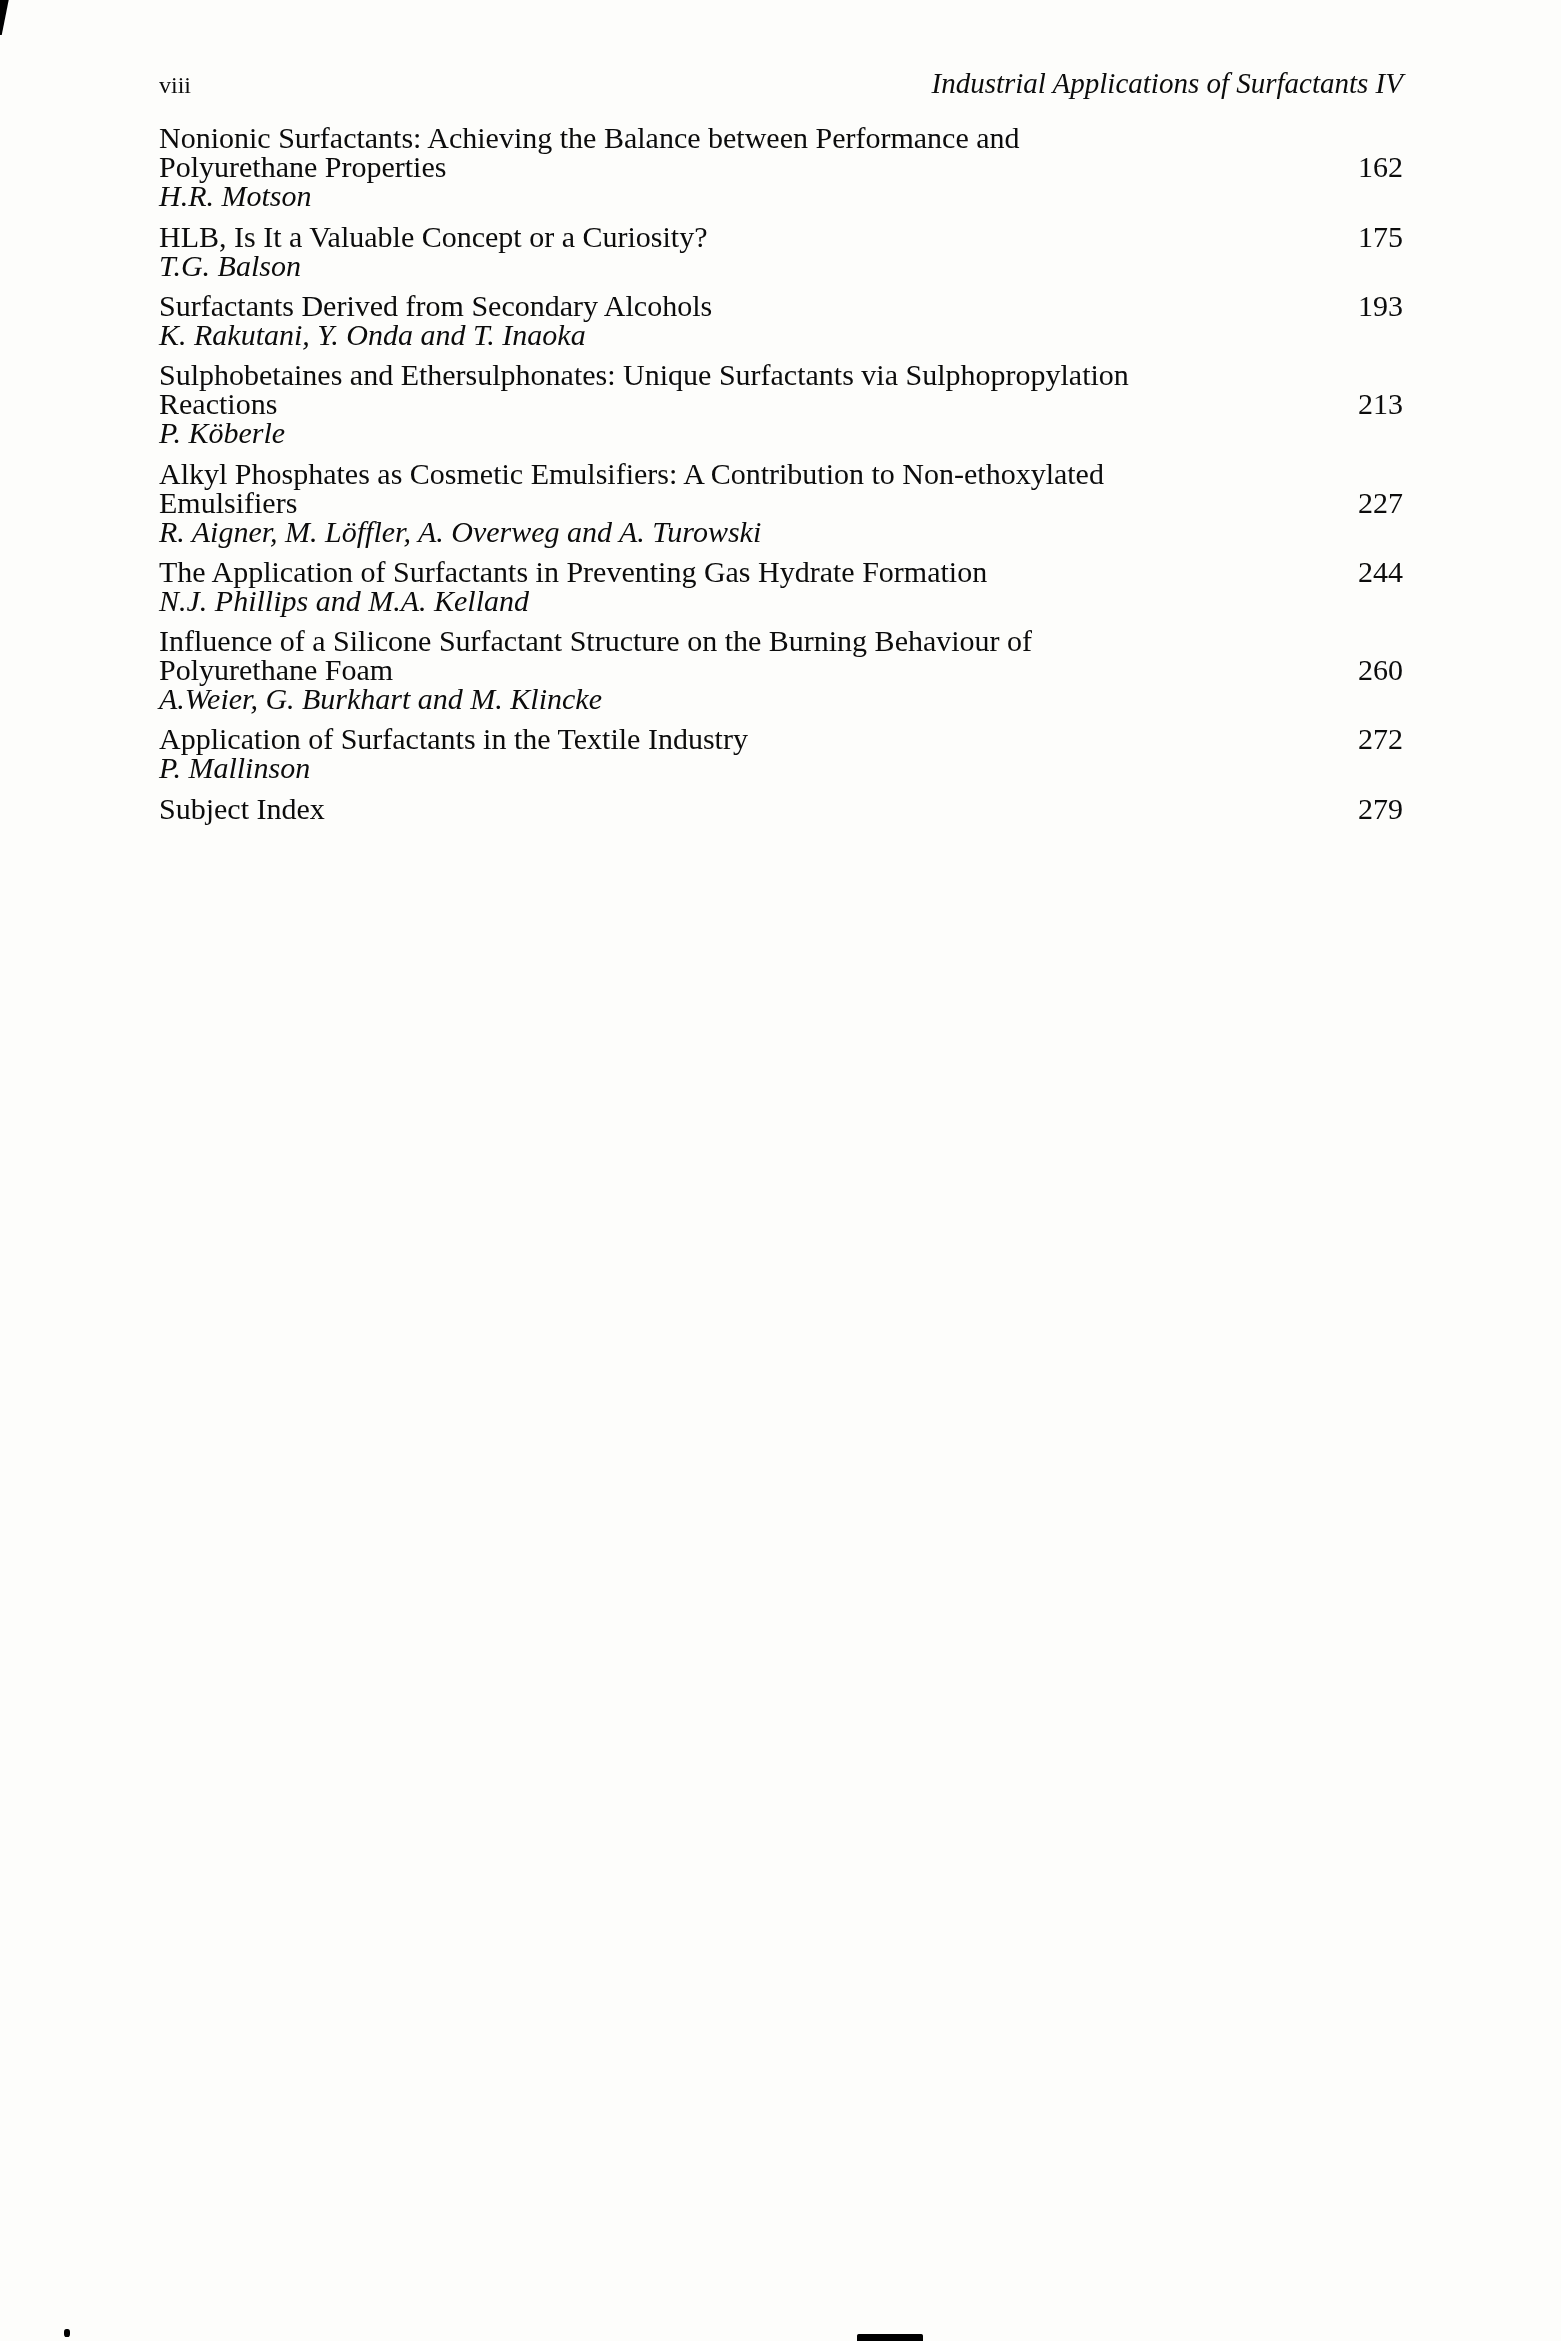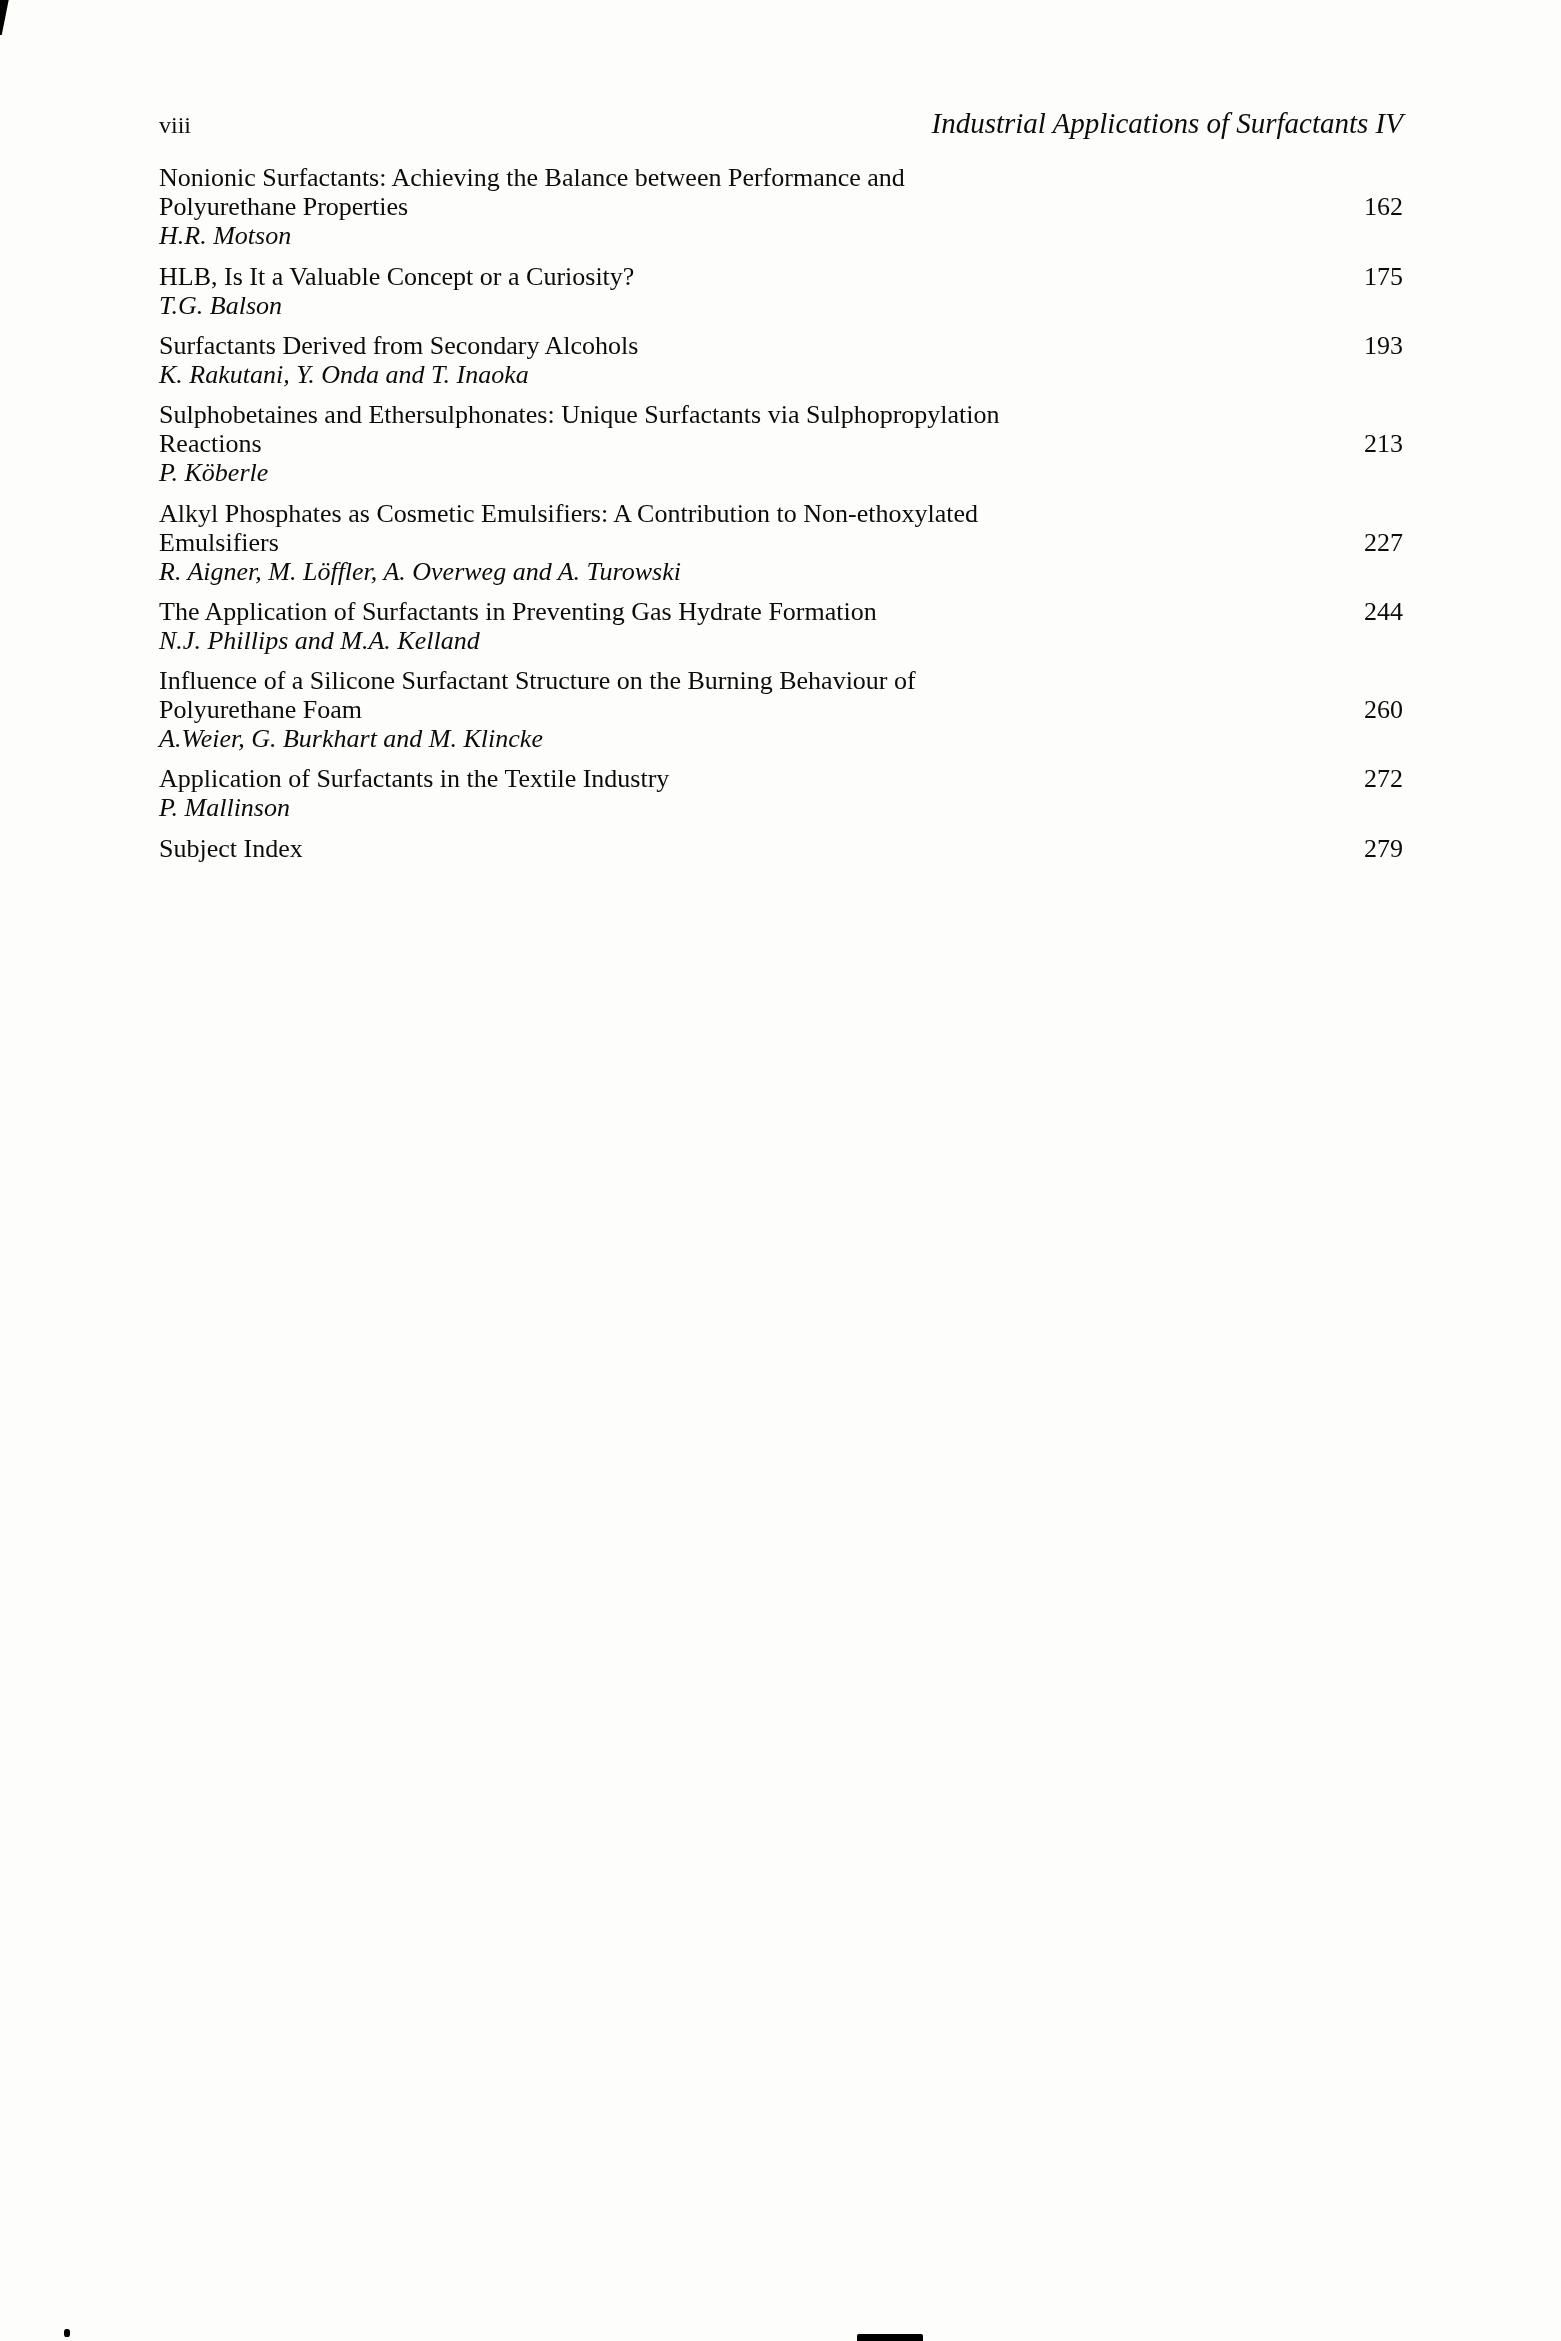--- a/index.html
+++ b/index.html
@@ -7,34 +7,34 @@
   body {
     background: #fdfdfb;
     font-family: "Liberation Serif", serif;
     color: #0c0c0c;
     position: relative;
     overflow: hidden;
   }
   .page {
     position: absolute;
     inset: 0;
-    padding: 109px 158px 0 159px;
+    padding: 69px 158px 0 159px;
   }
   .header {
     display: flex;
     justify-content: space-between;
     align-items: baseline;
     margin-bottom: 23.4px;
     line-height: 29px;
   }
   .folio { font-size: 24px; }
   .running { font-style: italic; font-size: 29px; }
   .toc { }
   .entry {
-    font-size: 26px;
+    font-size: 30px;
     line-height: 29px;
     margin-bottom: 11.3px;
   }
   .row { display: flex; }
   .title-text { white-space: pre-wrap; }
   .page-num {
     margin-left: auto;
     padding-left: 21px;
     white-space: nowrap;
   }

